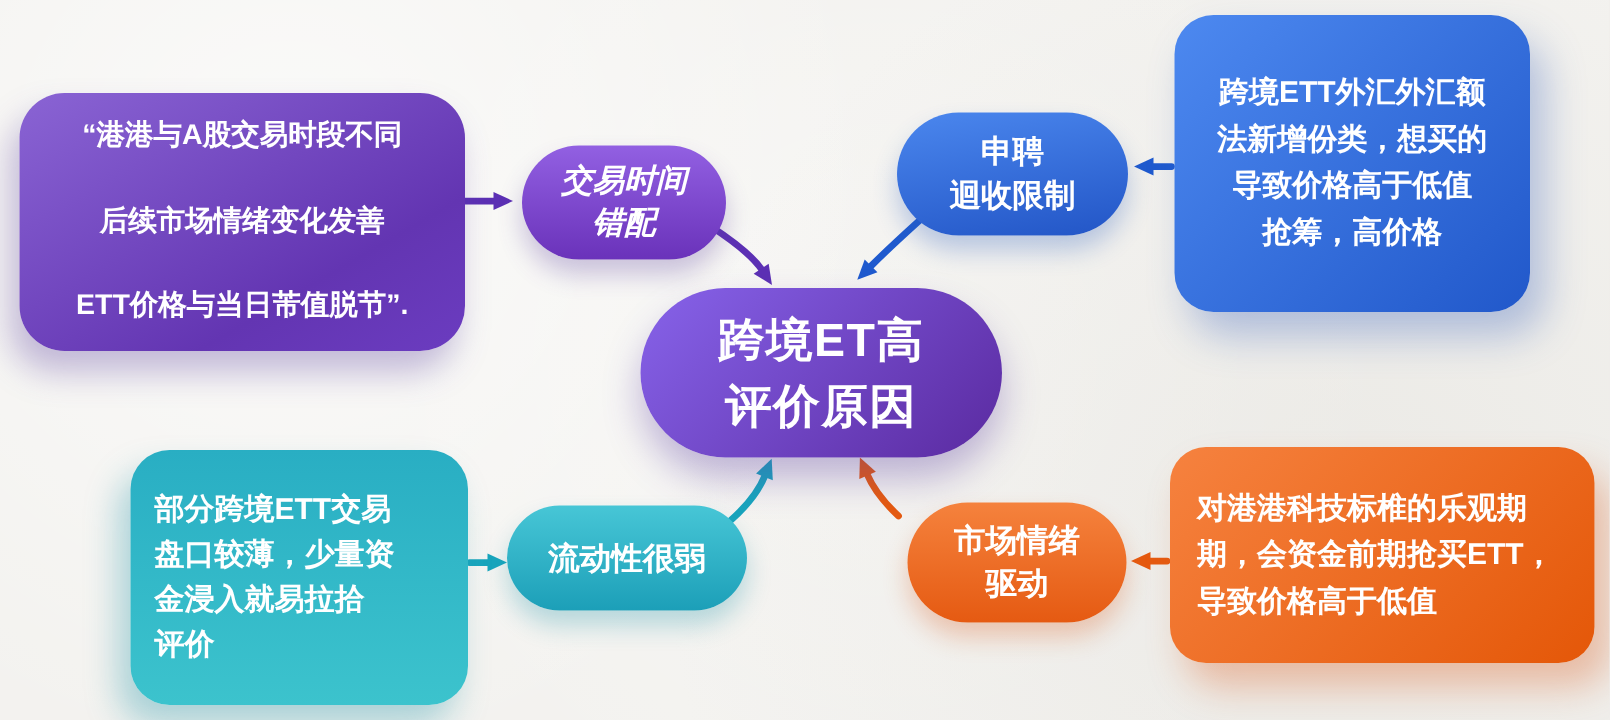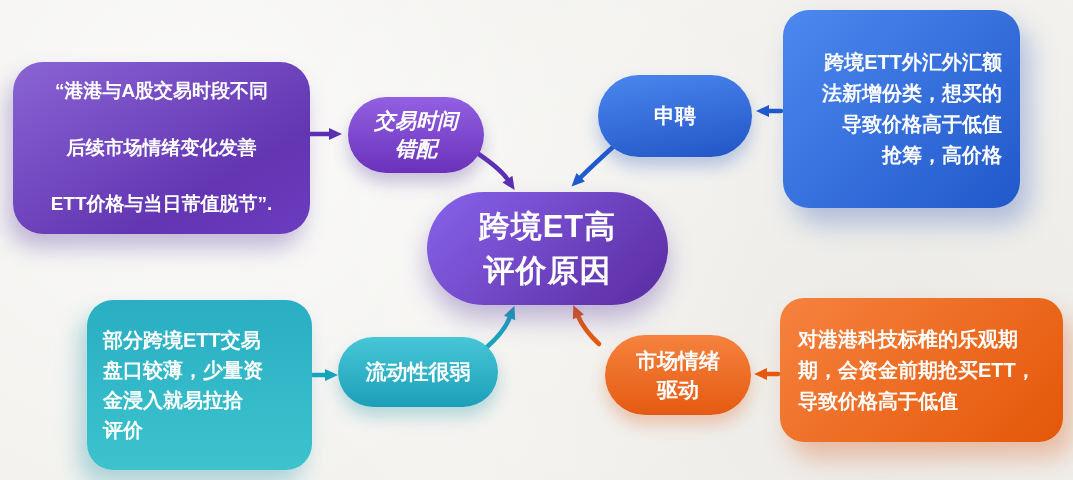--- a/index.html
+++ b/index.html
@@ -55,21 +55,21 @@
     border-radius:41px;
     background:linear-gradient(170deg,#4b87ee,#2255c6);
     font-size:21px; line-height:1.4;
     box-shadow:0 10px 16px rgba(45,95,190,.30);
   }
   .fx-note {
     left:783px; top:10px; width:237px; height:198px;
     border-radius:26px;
     background:linear-gradient(135deg,#4d89f0,#2158ca);
     font-size:20px; line-height:1.55;
-    align-items:flex-end; text-align:left; padding:0 18px;
+    align-items:center; text-align:left; padding:0 18px;
     box-shadow:10px 16px 26px rgba(60,100,190,.35);
   }
   .liq-note {
     left:87px; top:300px; width:225px; height:170px;
     border-radius:26px;
     background:linear-gradient(180deg,#29aec3,#3cc3cd);
     font-size:20px; line-height:1.5;
     align-items:flex-start; text-align:left; padding:0 16px;
     box-shadow:-8px 14px 22px rgba(35,150,170,.35);
   }
@@ -142,20 +142,21 @@
     <div class="line">错配</div>
   </div>
 
   <div class="node center-node">
     <div class="line">跨境ET高</div>
     <div class="line">评价原因</div>
   </div>
 
   <div class="node pill-subscription">
     <div class="line">申聘</div>
+    <div class="line">迴收限制</div>
   </div>
 
   <div class="node fx-note">
     <div class="line">跨境ETT外汇外汇额</div>
     <div class="line">法新增份类，想买的</div>
     <div class="line">导致价格高于低值</div>
     <div class="line">抢筹，高价格</div>
   </div>
 
   <div class="node liq-note">

